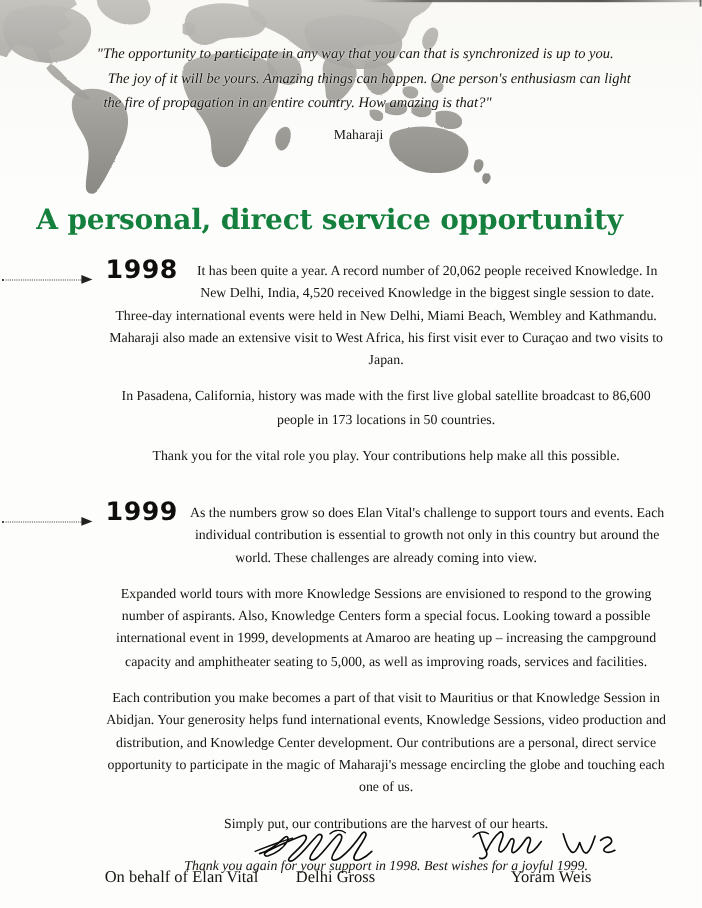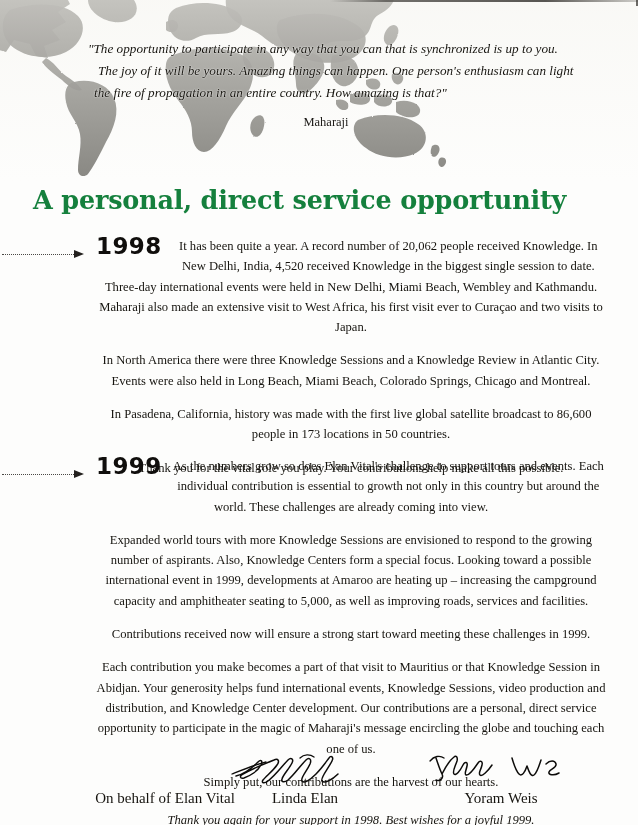--- a/index.html
+++ b/index.html
@@ -273,38 +273,36 @@
   <div class="section y1998">
     <div class="dotted-arrow">
       <div class="dline"></div>
         <div class="dhead"></div>
     </div>
     <div class="body-col">
       <p class="para">
         <span class="year-label">1998</span>
         <span>It has been quite a year. A record number of 20,062 people received Knowledge. In New Delhi, India, 4,520 received Knowledge in the biggest single session to date. Three-day international events were held in New Delhi, Miami Beach, Wembley and Kathmandu. Maharaji also made an extensive visit to West Africa, his first visit ever to Curaçao and two visits to Japan.</span>
       </p>
-      <p class="para">In North America there were three Knowledge Sessions and a Knowledge Review in Atlantic City. Events were also held in Long Beach, Miami Beach, Colorado Springs, Chicago and Montreal.</p>
       <p class="para">In Pasadena, California, history was made with the first live global satellite broadcast to 86,600 people in 173 locations in 50 countries.</p>
       <p class="para">Thank you for the vital role you play. Your contributions help make all this possible.</p>
     </div>
   </div>
 
   <div class="section y1999">
     <div class="dotted-arrow">
       <div class="dline"></div>
         <div class="dhead"></div>
     </div>
     <div class="body-col">
       <p class="para">
         <span class="year-label">1999</span>
         <span>As the numbers grow so does Elan Vital's challenge to support tours and events. Each individual contribution is essential to growth not only in this country but around the world. These challenges are already coming into view.</span>
       </p>
       <p class="para">Expanded world tours with more Knowledge Sessions are envisioned to respond to the growing number of aspirants. Also, Knowledge Centers form a special focus. Looking toward a possible international event in 1999, developments at Amaroo are heating up – increasing the campground capacity and amphitheater seating to 5,000, as well as improving roads, services and facilities.</p>
-      <p class="para">Contributions received now will ensure a strong start toward meeting these challenges in 1999.</p>
       <p class="para">Each contribution you make becomes a part of that visit to Mauritius or that Knowledge Session in Abidjan. Your generosity helps fund international events, Knowledge Sessions, video production and distribution, and Knowledge Center development. Our contributions are a personal, direct service opportunity to participate in the magic of Maharaji's message encircling the globe and touching each one of us.</p>
       <p class="para">Simply put, our contributions are the harvest of our hearts.</p>
       <p class="para closing">Thank you again for your support in 1998. Best wishes for a joyful 1999.</p>
     </div>
   </div>
 
   <div class="sig-area">
 
     <div class="sig-col c1">
       <div class="sig-name">On behalf of Elan Vital</div>
@@ -317,21 +315,21 @@
                C10,27 9,24 13,22 C22,17 34,12 44,8 C48,6 50,9 47,13
                C43,19 36,24 33,28 C31,31 34,32 38,29 C46,23 52,14 58,8
                C61,5 64,7 62,11 C59,17 53,23 52,27 C51,30 54,31 58,28
                C64,23 70,14 76,8 C79,5 82,7 80,12 C77,19 70,26 72,29
                C74,32 80,28 86,22 C92,16 96,10 99,6 C101,3 104,5 102,9
                C98,17 90,26 92,29 C94,32 102,28 108,22"></path>
           <path class="sig-ink" stroke-width="1.3" d="M2,22 C12,18 24,13 36,10"></path>
           <path class="sig-ink" stroke-width="1.3" d="M70,6 C74,2 80,2 84,5"></path>
         </svg>
       </span>
-      <div class="sig-name">Linda Elan</div>
+      <div class="sig-name">Delhi Gross</div>
     </div>
 
     <div class="sig-col c3">
       <span class="sig-mark">
         <svg width="150" height="34" viewBox="0 0 150 34" xmlns="http://www.w3.org/2000/svg" aria-hidden="true">
           <path class="sig-ink" stroke-width="1.5" d="M10,6 C12,12 14,18 16,22 C18,26 14,30 10,28
                M16,22 C20,14 24,8 28,5 C30,3 32,5 31,9 C29,15 26,20 28,22
                C30,24 34,19 37,13 C39,9 42,10 41,14 C40,19 38,22 40,23
                C43,24 48,17 52,11 C54,8 57,9 56,13 C55,18 52,21 54,23
                C56,25 62,19 66,13"></path>

